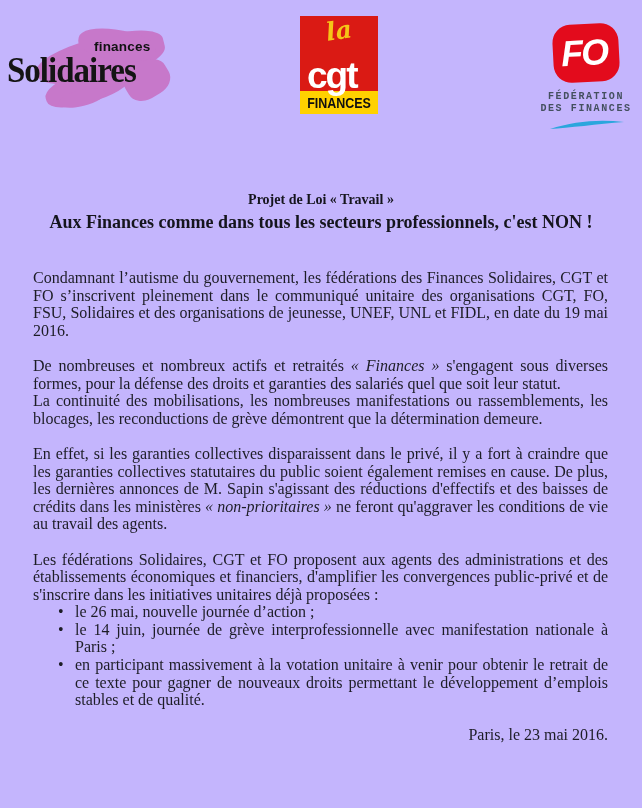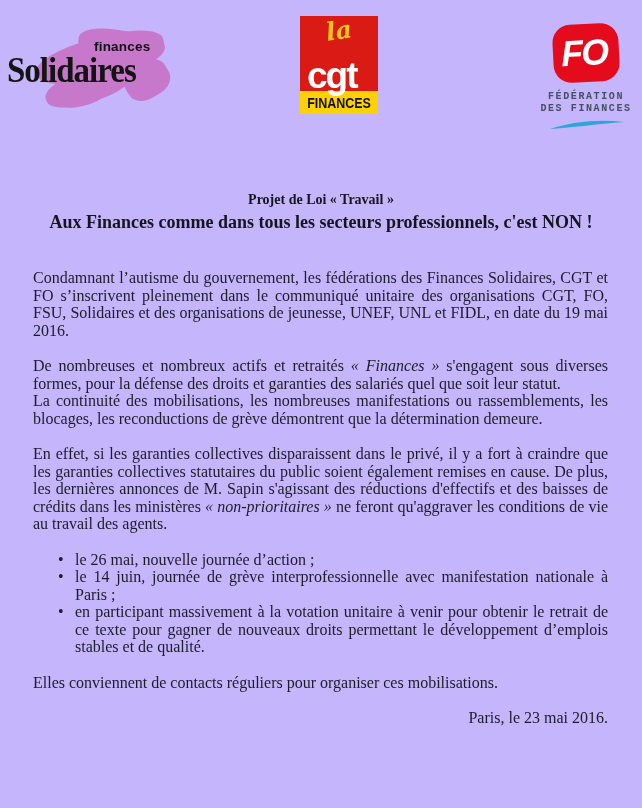--- a/index.html
+++ b/index.html
@@ -156,26 +156,26 @@
 
     <p>Condamnant l’autisme du gouvernement, les fédérations des Finances Solidaires, CGT et FO s’inscrivent pleinement dans le communiqué unitaire des organisations CGT, FO, FSU, Solidaires et des organisations de jeunesse, UNEF, UNL et FIDL, en date du 19 mai 2016.</p>
 
     <p>
         <span class="pline"><span>De nombreuses et nombreux actifs et retraités </span><span class="it">« Finances »</span><span> s'engagent sous diverses formes, pour la défense des droits et garanties des salariés quel que soit leur statut.</span></span>
         <span class="pline">La continuité des mobilisations, les nombreuses manifestations ou rassemblements, les blocages, les reconductions de grève démontrent que la détermination demeure.</span>
       </p>
 
     <p><span>En effet, si les garanties collectives disparaissent dans le privé, il y a fort à craindre que les garanties collectives statutaires du public soient également remises en cause. De plus, les dernières annonces de M. Sapin s'agissant des réductions d'effectifs et des baisses de crédits dans les ministères </span><span class="it">« non-prioritaires »</span><span> ne feront qu'aggraver les conditions de vie au travail des agents.</span></p>
 
+    <p style="margin-bottom:0">Les fédérations Solidaires, CGT et FO proposent aux agents des administrations et des établissements économiques et financiers, d'amplifier les convergences public-privé et de s'inscrire dans les initiatives unitaires déjà proposées :</p>
 
     <ul class="bullets">
       <li><span>le 26 mai, nouvelle journée d’action ;</span></li>
       <li><span>le 14 juin, journée de grève interprofessionnelle avec manifestation nationale à Paris ;</span></li>
       <li><span>en participant massivement à la votation unitaire à venir pour obtenir le retrait de ce texte pour gagner de nouveaux droits permettant le développement d’emplois stables et de qualité.</span></li>
     </ul>
 
-    <p>Elles conviennent de contacts réguliers pour organiser ces mobilisations.</p>
 
     <p class="dateline">Paris, le 23 mai 2016.</p>
 
   </div>
 
 </div>
 
 </body></html>

